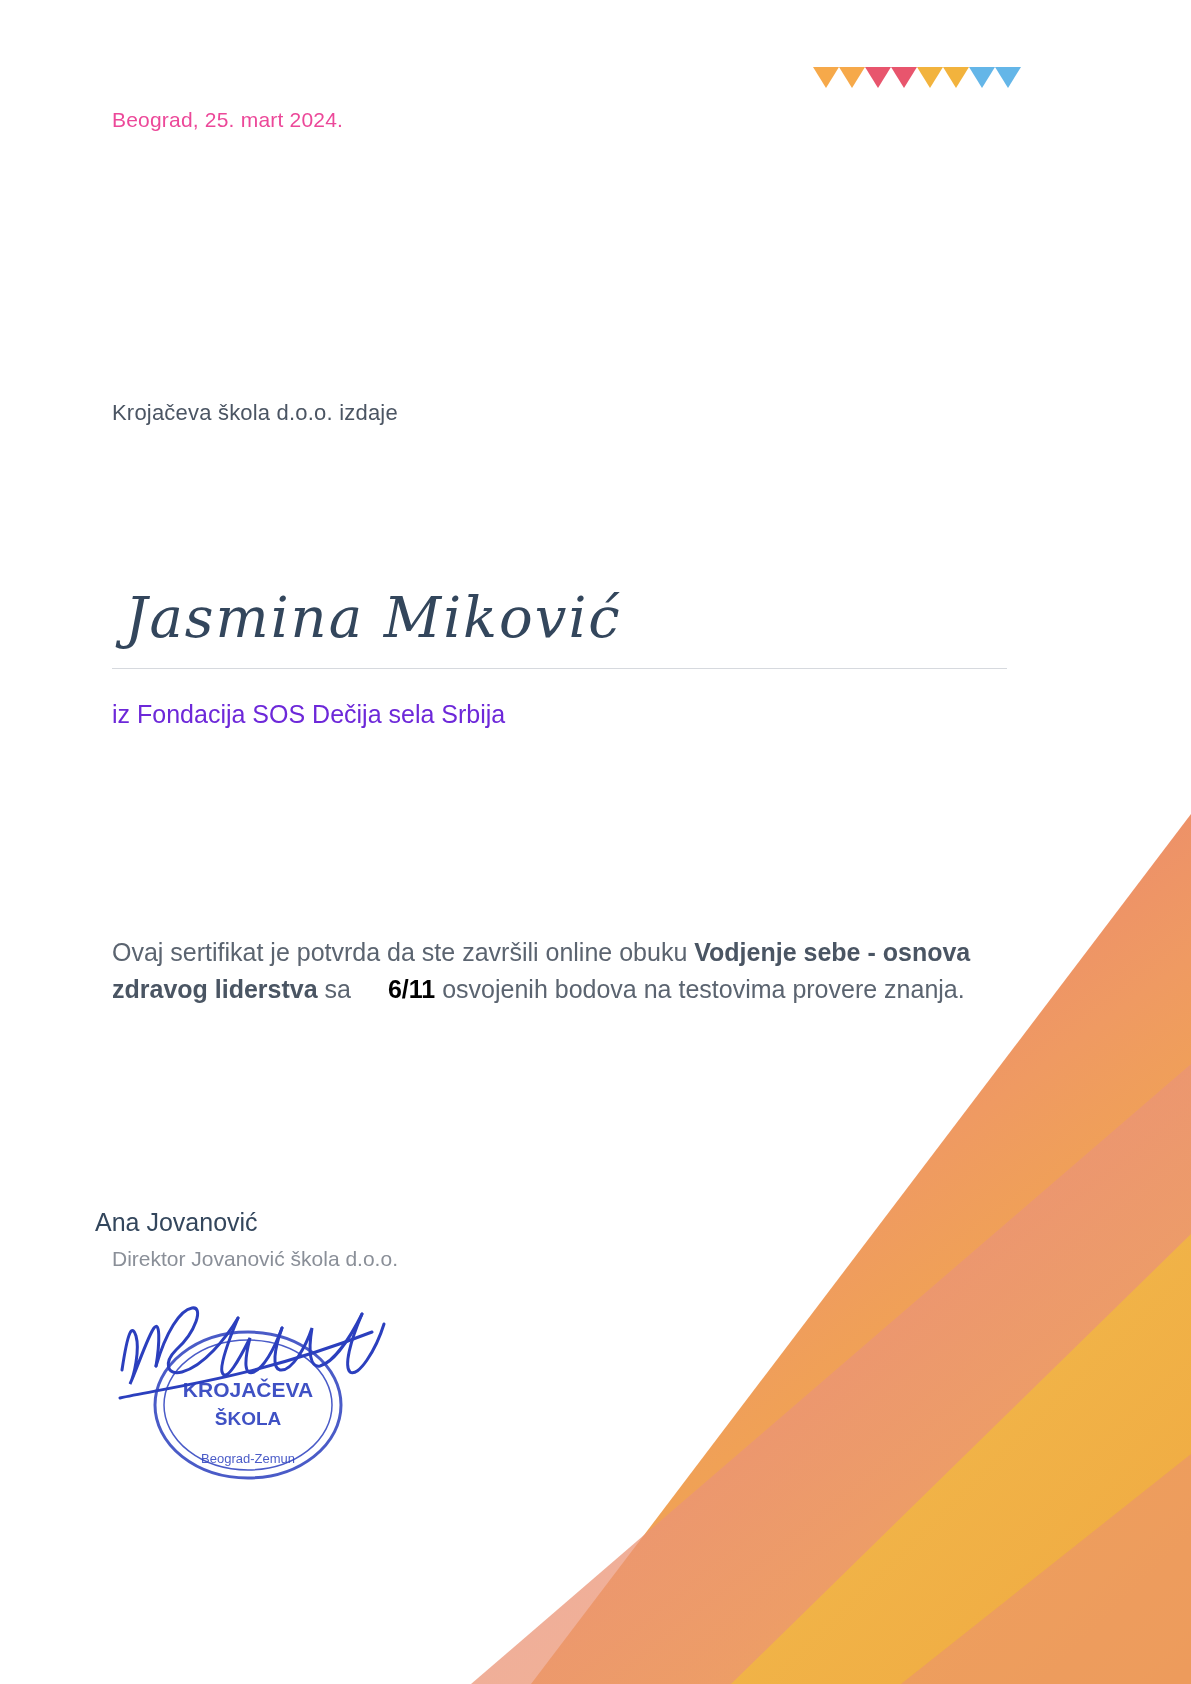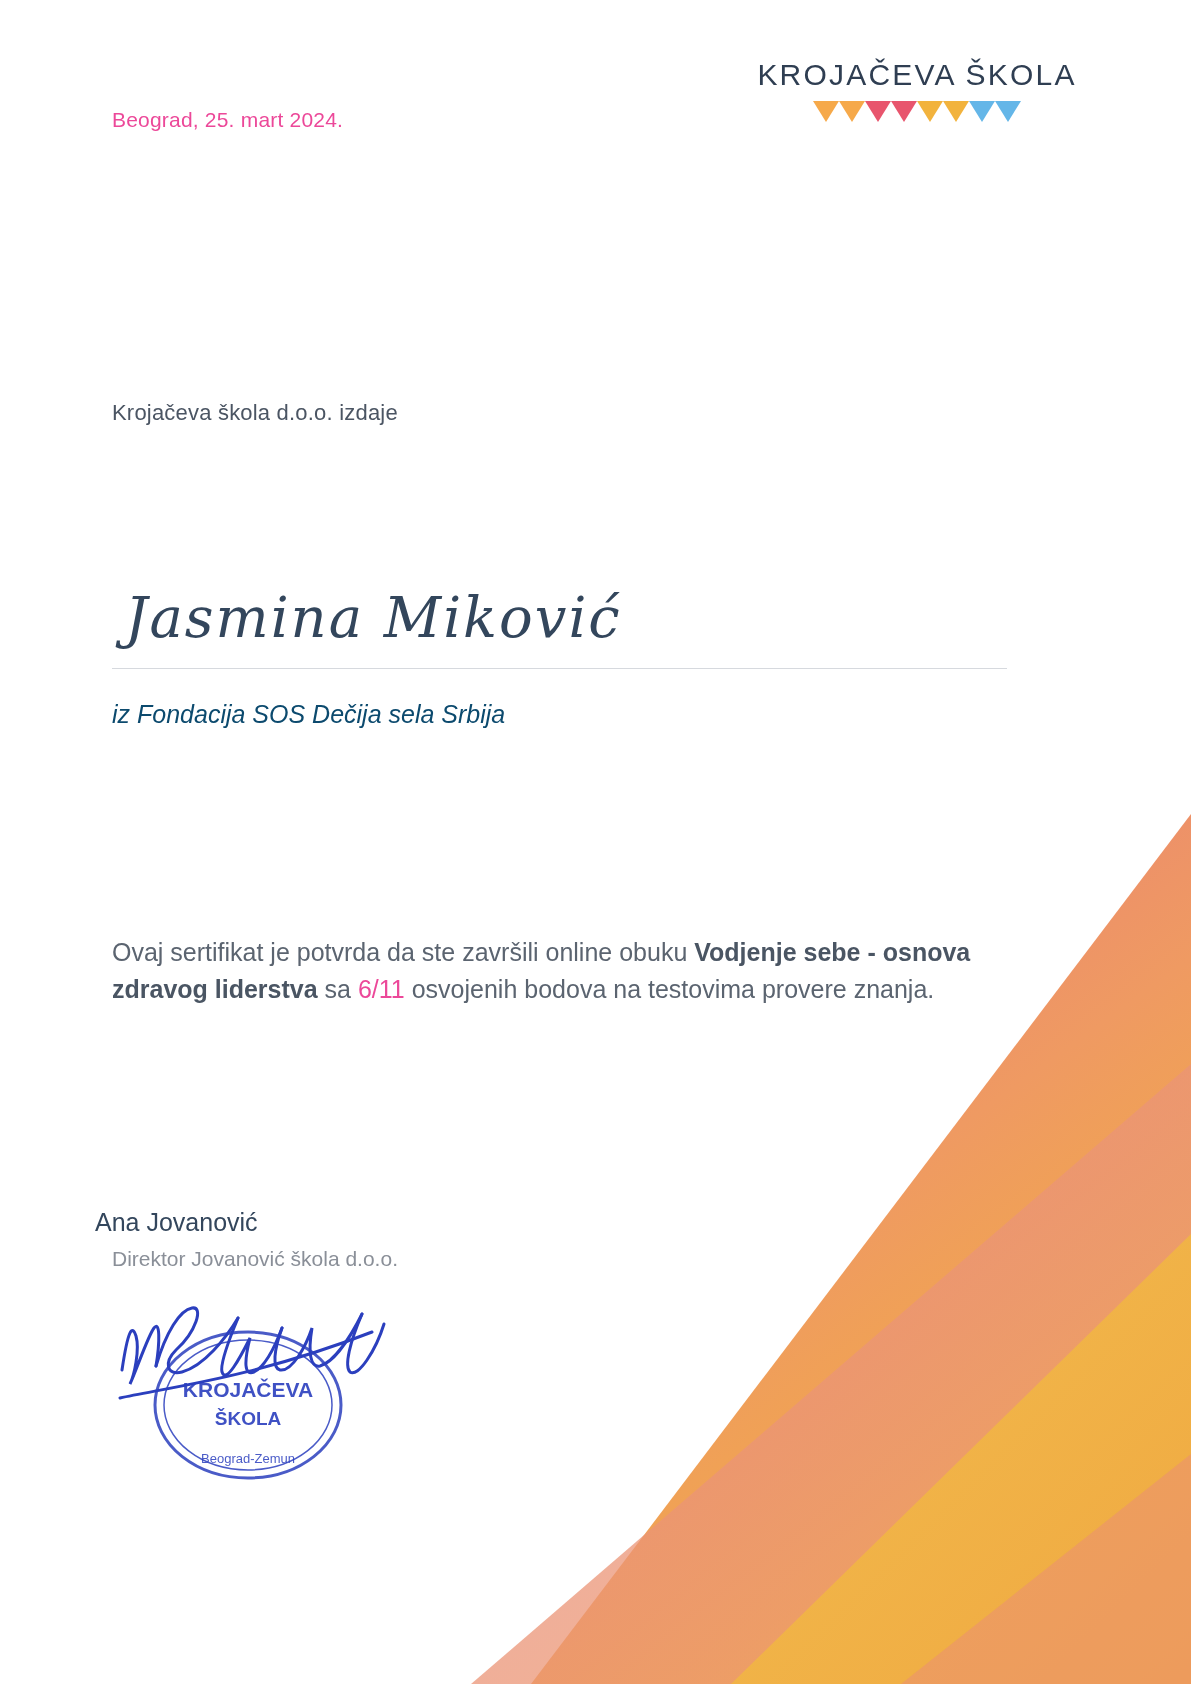--- a/index.html
+++ b/index.html
@@ -108,22 +108,21 @@
     top: 668px;
     width: 895px;
     height: 1px;
     background: #d6d9de;
   }
   .recipient-org {
     position: absolute;
     left: 112px;
     top: 700px;
     font-size: 25px;
-    font-style: italic;
-    color: #0c4a6e;
+    color: #6d28d9;
   }
 
   
   .congrats {
     position: absolute;
     left: 112px;
     top: 862px;
     font-size: 42px;
     color: #33465c;
     letter-spacing: 0.5px;
@@ -135,22 +134,23 @@
     width: 880px;
     font-size: 25px;
     line-height: 1.48;
     color: #5b6470;
   }
   .body-text b {
     color: #4a5563;
     font-weight: bold;
   }
   .score {
-    font-weight: normal;
-    color: #ec4899;
+    font-weight: bold;
+    color: #000000;
+    margin-left: 30px;
   }
 
   
   .sign-name {
     position: absolute;
     left: 95px;
     top: 1208px;
     font-size: 25px;
     color: #33465c;
   }
@@ -199,21 +199,20 @@
     </defs>
     <polygon points="720,50 720,920 60,920" fill="url(#gradA)"></polygon>
     <polygon points="720,300 720,920 0,920" fill="url(#gradB)" opacity="0.75"></polygon>
     <polygon points="720,470 720,920 260,920" fill="url(#gradC)" opacity="0.92"></polygon>
     <polygon points="720,690 720,920 430,920" fill="#eb8f73" opacity="0.55"></polygon>
   </svg>
 
   <div class="date-line">Beograd, 25. mart 2024.</div>
 
   <div class="logo">
-    <div class="logo-word">KROJAČEVA ŠKOLA</div>
     <div class="logo-zigzag">
       <span class="tri" style="border-top-color:#f6a94a"></span>
       <span class="tri" style="border-top-color:#f6a94a"></span>
       <span class="tri" style="border-top-color:#e8556d"></span>
       <span class="tri" style="border-top-color:#e8556d"></span>
       <span class="tri" style="border-top-color:#f2b33d"></span>
       <span class="tri" style="border-top-color:#f2b33d"></span>
       <span class="tri" style="border-top-color:#64b6e8"></span>
       <span class="tri" style="border-top-color:#64b6e8"></span>
     </div>

